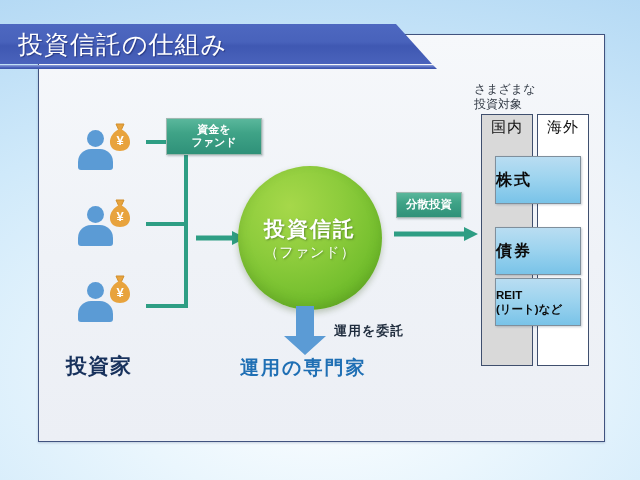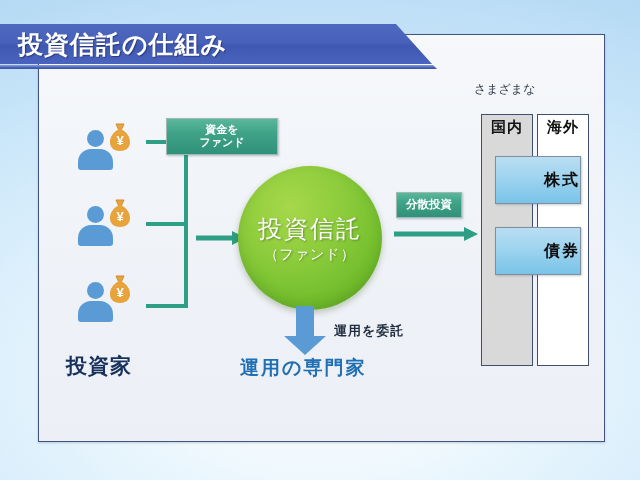--- a/index.html
+++ b/index.html
@@ -22,21 +22,21 @@
     background:linear-gradient(to bottom,#4e68c0 0%,#4862bb 45%,#3f58b2 55%,#4a63bc 100%);
     clip-path:polygon(0 0,396px 0,432px 40px,0 40px);
   }
   #banner-underline{
     position:absolute;left:0;top:41px;width:437px;height:4px;
     background:linear-gradient(to bottom,#8d9ed8 0%,#4a63bc 60%,#3a51a8 100%);
     clip-path:polygon(0 0,433px 0,437px 4px,0 4px);
   }
   #banner-title{
     position:absolute;left:18px;top:24px;height:56px;line-height:40px;
-    font-size:25px;font-weight:bold;color:#ffffff;letter-spacing:1px;
+    font-size:25px;font-weight:normal;color:#ffffff;letter-spacing:1px;
     text-shadow:1px 1px 1px rgba(20,30,90,.55);
     white-space:nowrap;z-index:4;
   }
 
   
   #frame{
     position:absolute;left:38px;top:34px;width:565px;height:406px;
     background:linear-gradient(to bottom,#f6f8fb 0%,#eff2f7 55%,#eceff5 100%);
     border:1.5px solid #41537f;
     box-shadow:0 1px 2px rgba(40,60,110,.22);
@@ -68,32 +68,32 @@
 
   
   .teal-label{
     position:absolute;
     background:linear-gradient(to bottom,#5ab79c 0%,#3fa387 40%,#2f9179 100%);
     border:1px solid #9fb8b0;
     color:#ffffff;text-align:center;
     box-shadow:1px 1px 2px rgba(60,80,90,.35);
     font-weight:bold;
   }
-  #label-collect{left:166px;top:118px;width:78px;padding:4px 16px 5px;font-size:11px;line-height:13px;}
+  #label-collect{left:166px;top:118px;width:78px;padding:4px 8px 5px;font-size:11px;line-height:13px;}
   #label-diversify{left:396px;top:192px;width:64px;padding:5px 0 6px;font-size:11.5px;line-height:13px;}
 
   
   #fund{
     position:absolute;left:238px;top:166px;width:144px;height:144px;border-radius:50%;
     background:radial-gradient(circle at 36% 28%,#a6d84a 0%,#8dcc3c 38%,#71bd2c 72%,#5ba81f 100%);
     box-shadow:0 3px 6px rgba(60,90,30,.3), inset 0 -5px 12px rgba(60,100,20,.22);
     display:flex;flex-direction:column;align-items:center;justify-content:center;
   }
   #fund-title{
-    font-size:24px;font-weight:normal;color:#ffffff;letter-spacing:2px;
+    font-size:21px;font-weight:bold;color:#ffffff;letter-spacing:2px;
     text-shadow:1px 1px 2px rgba(60,100,30,.6);
   }
   #fund-sub{
     font-size:14px;color:#ffffff;letter-spacing:1px;margin-top:1px;
     text-shadow:1px 1px 2px rgba(60,100,30,.6);
   }
 
   
   #diversify-arrow{position:absolute;left:394px;top:226px;width:86px;height:16px;}
 
@@ -111,29 +111,29 @@
   
   #targets-title{
     position:absolute;left:474px;top:82px;width:128px;text-align:left;
     font-size:12px;color:#333b46;line-height:15px;
   }
   .col{position:absolute;top:114px;height:250px;border:1.5px solid #3f4f6e;}
   #col-domestic{left:481px;width:50px;background:#d9d9d9;}
   #col-overseas{left:537px;width:50px;background:#ffffff;}
   .col-head{
     position:absolute;top:3px;left:0;width:100%;text-align:center;
-    font-size:15px;font-weight:bold;color:#111111;letter-spacing:1px;
+    font-size:15px;font-weight:normal;color:#111111;letter-spacing:1px;
   }
   .asset-box{
     position:absolute;left:495px;width:84px;
     background:linear-gradient(to bottom,#b9ddf2 0%,#9ed4ef 45%,#79c3e8 100%);
     border:1px solid #7f8f9c;
     color:#0b0b0b;text-align:center;font-weight:bold;
     box-shadow:1px 1px 2px rgba(60,80,100,.28);
-    display:flex;align-items:flex-end;justify-content:center;flex-direction:column;
+    display:flex;align-items:flex-start;justify-content:center;flex-direction:column;
   }
   #asset-0{top:156px;height:46px;font-size:16px;letter-spacing:2px;}
   #asset-1{top:227px;height:46px;font-size:16px;letter-spacing:2px;}
   #asset-2{top:278px;height:46px;font-size:11.5px;line-height:14px;letter-spacing:0;}
 </style>
 </head>
 <body>
 
 <div id="slide">
 
@@ -223,29 +223,34 @@
   <div id="manage-arrow">
     <svg width="46" height="50" viewBox="0 0 46 50">
       <path d="M14 0 L32 0 L32 30 L44 30 L23 49 L2 30 L14 30 Z" fill="#5b9bd5"></path>
     </svg>
   </div>
   <div id="manager-text">運用の専門家</div>
   <div id="label-manage">運用を委託</div>
 
   <div id="targets-title">
     <div>さまざまな</div>
+    <div>投資対象</div>
   </div>
 
   <div class="col" id="col-domestic">
     <div class="col-head">国内</div>
   </div>
   <div class="col" id="col-overseas">
     <div class="col-head">海外</div>
   </div>
 
   <div class="asset-box" id="asset-0">
     <div>株式</div>
   </div>
   <div class="asset-box" id="asset-1">
     <div>債券</div>
   </div>
+  <div class="asset-box" id="asset-2">
+    <div>REIT</div>
+    <div>(リート)など</div>
+  </div>
 
 </div>
 
 </body></html>

